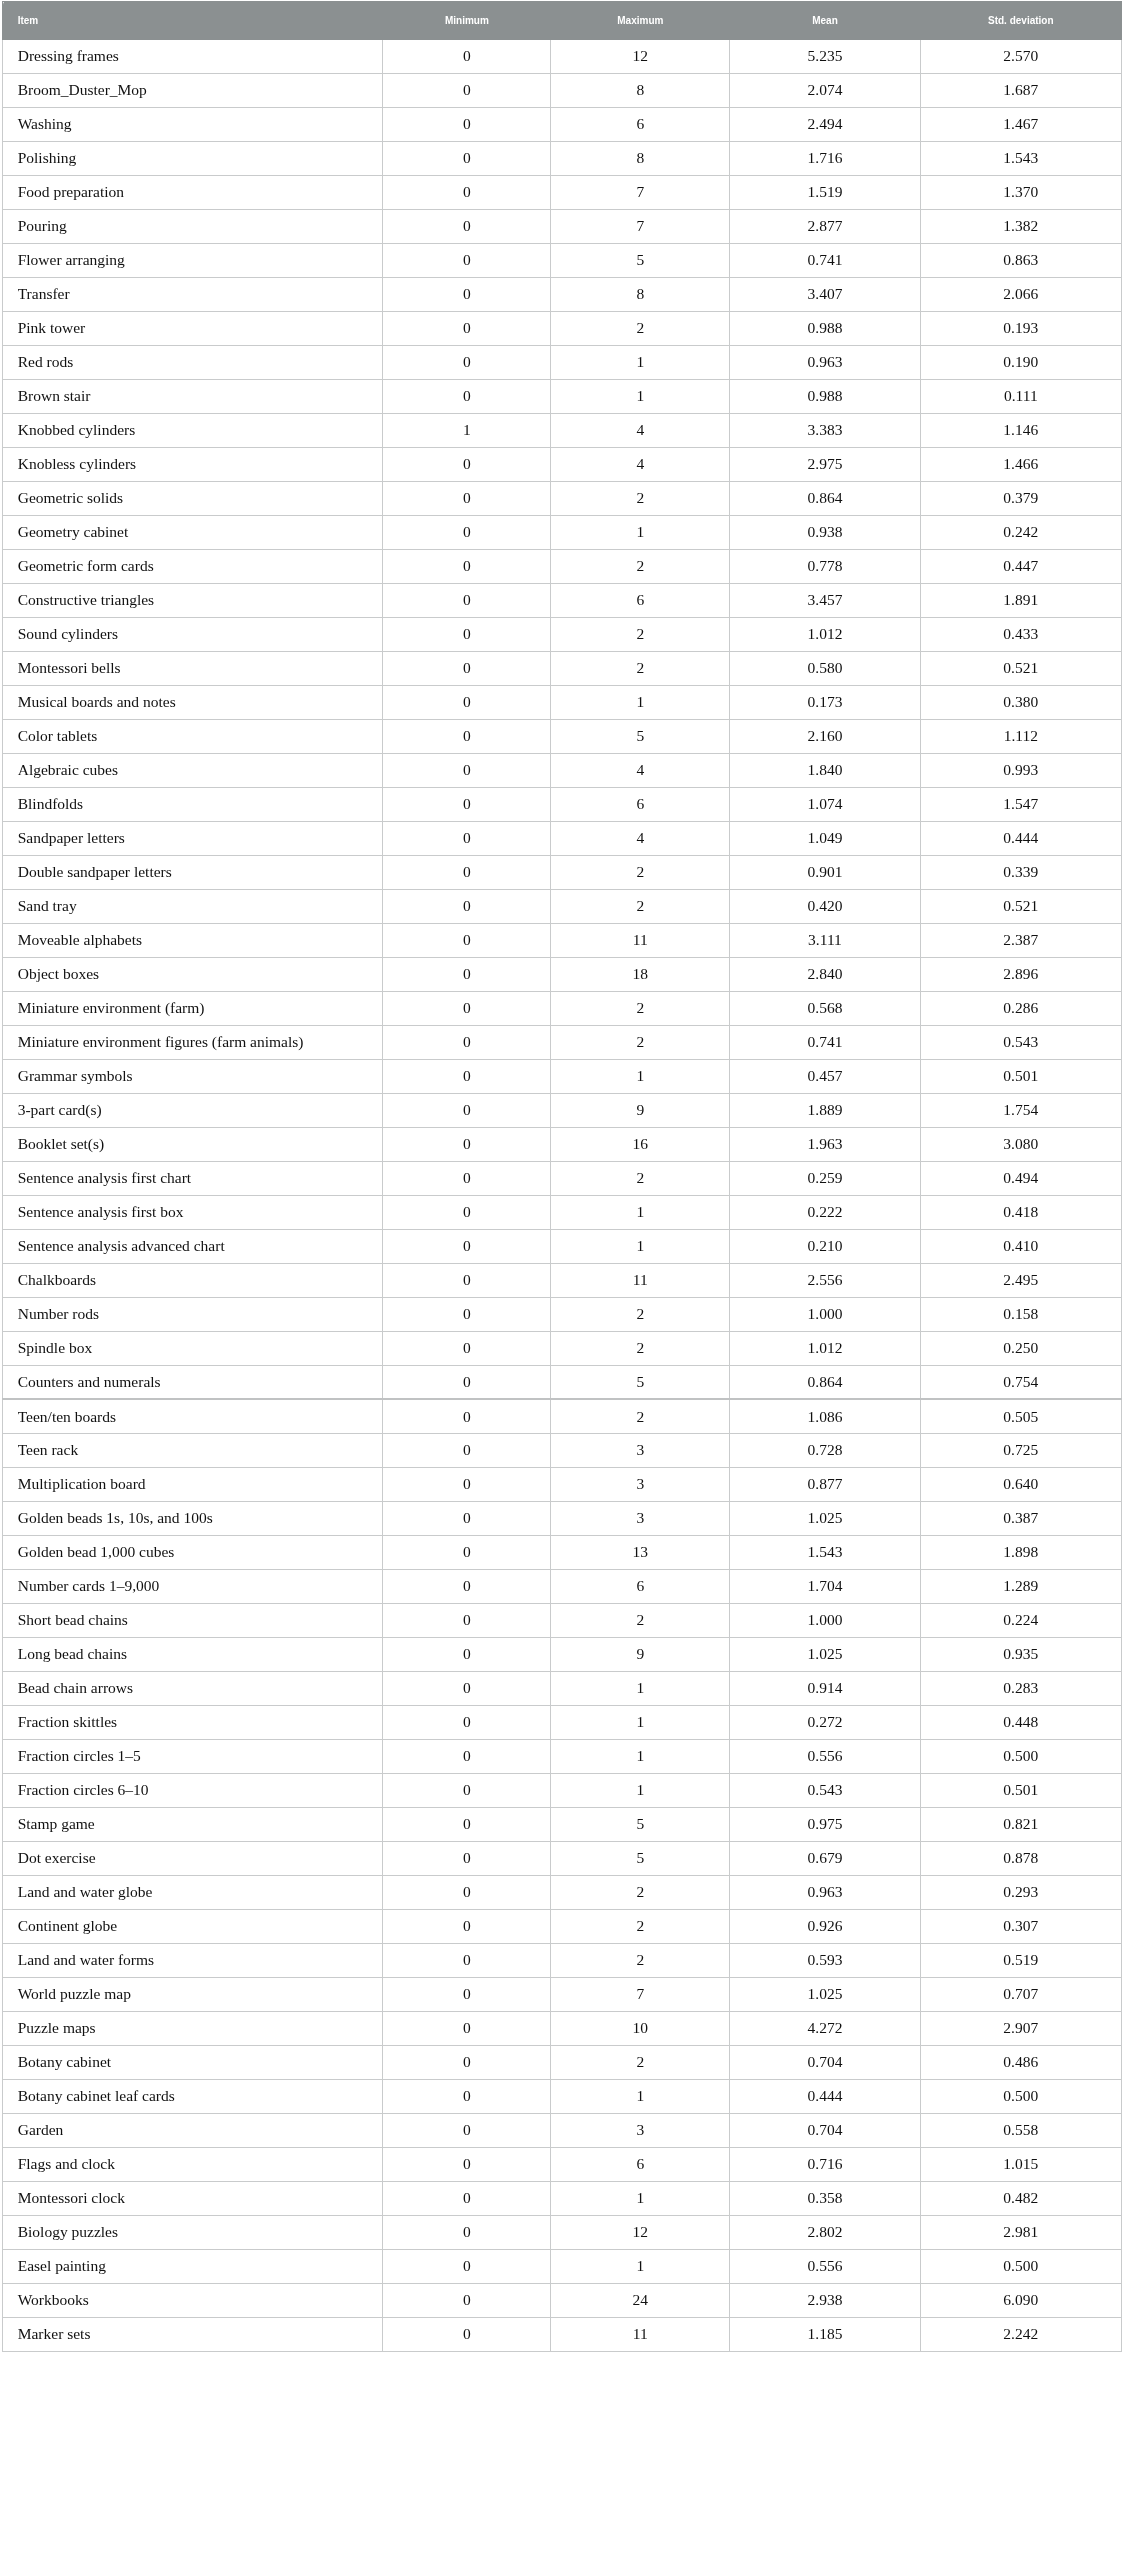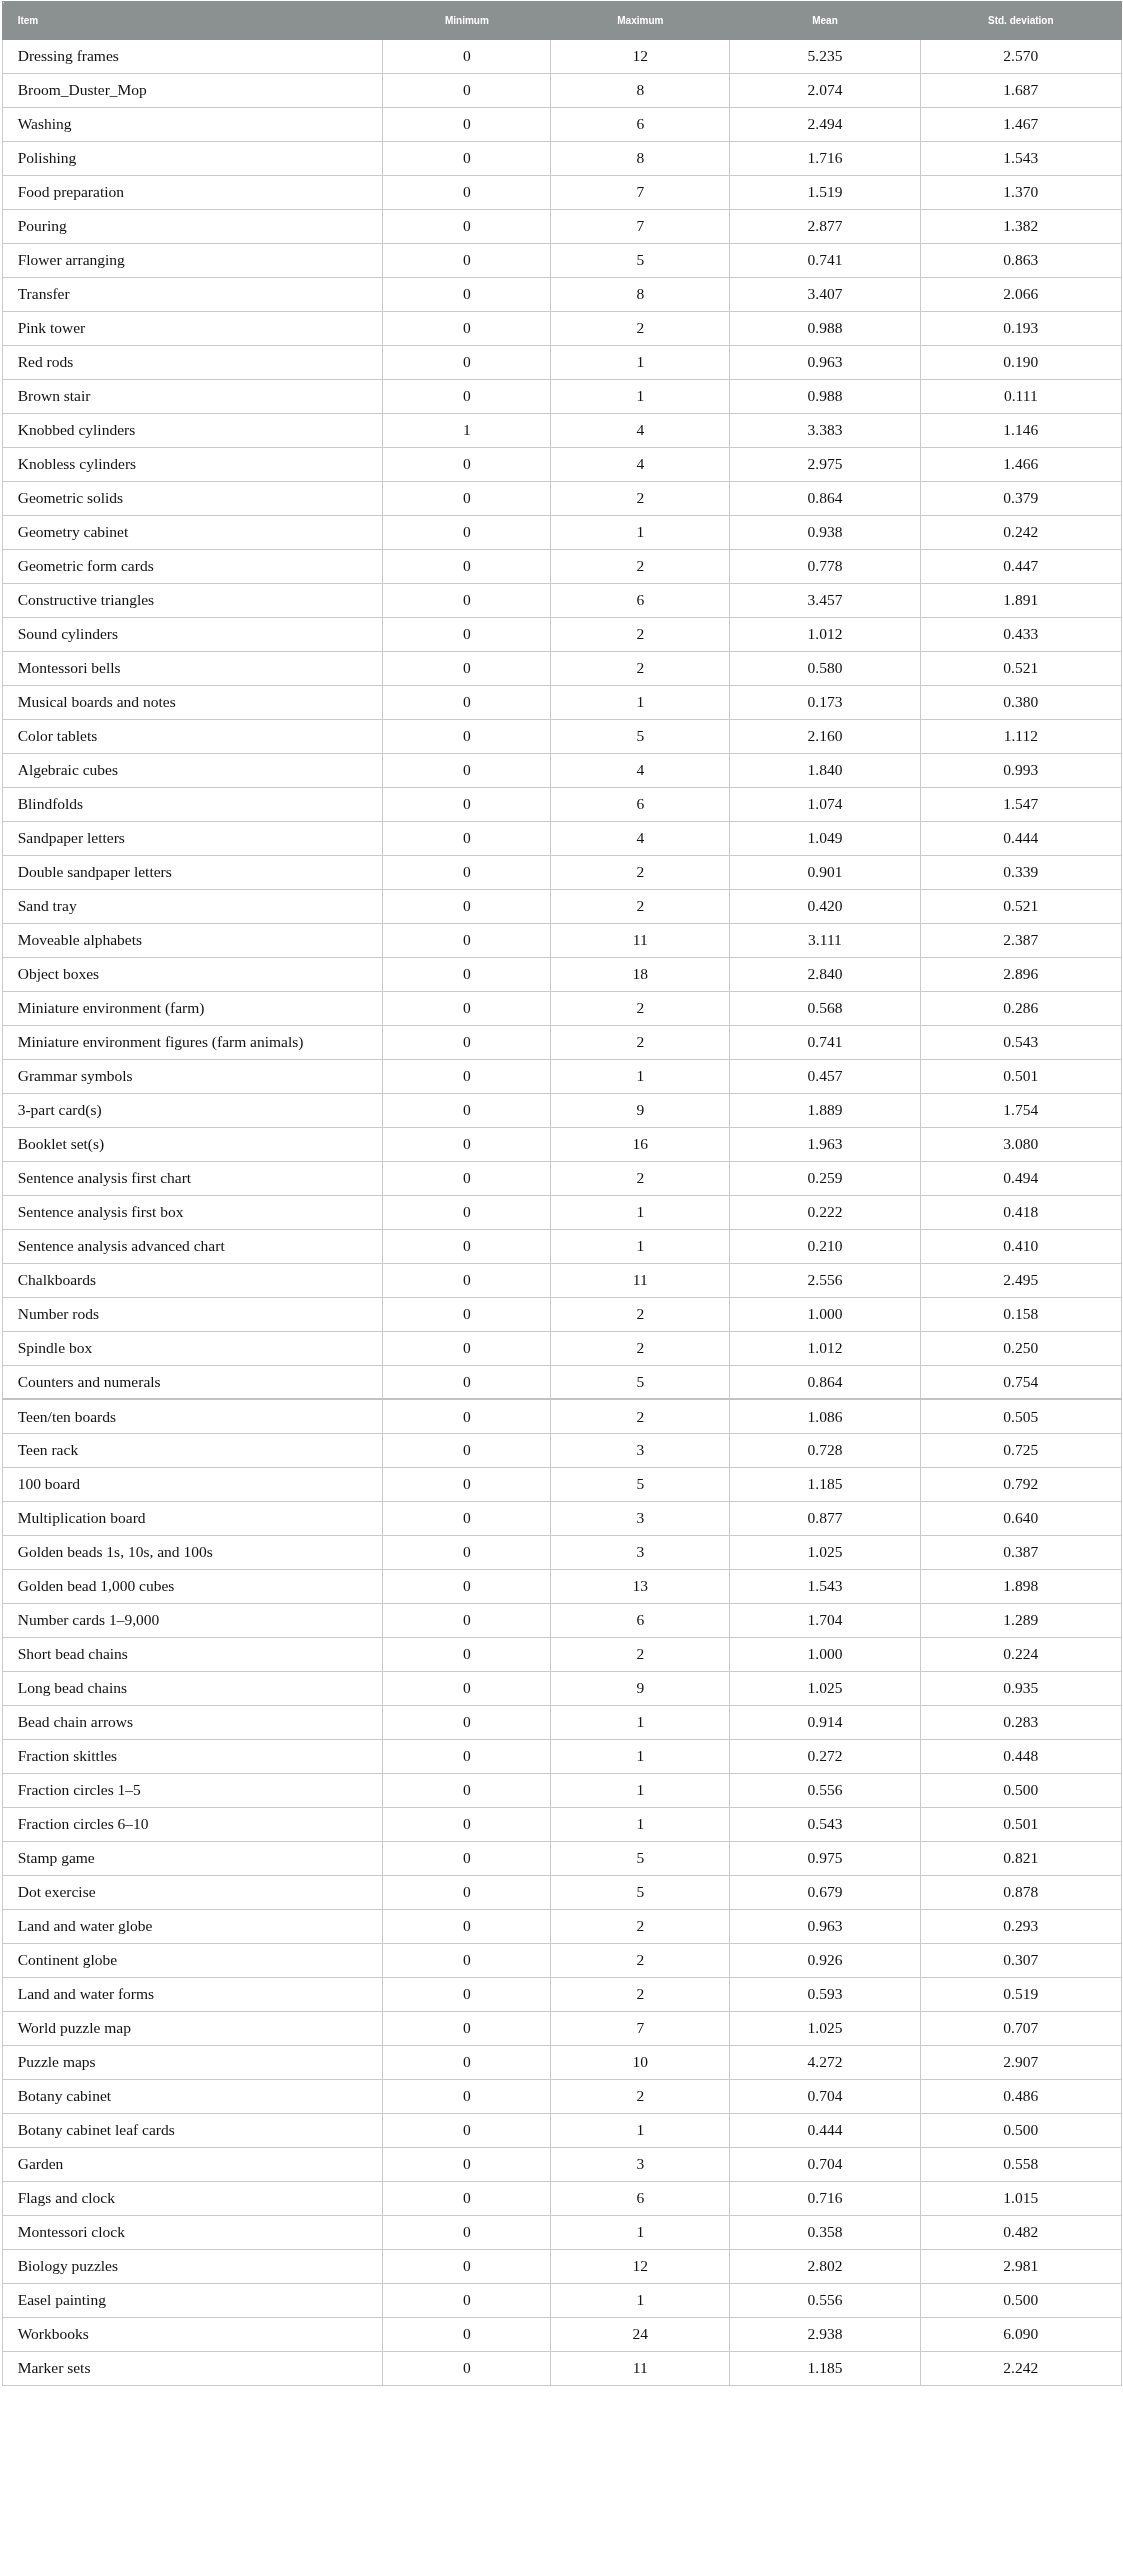--- a/index.html
+++ b/index.html
@@ -372,27 +372,20 @@
           <td>0.505</td>
         </tr>
         <tr>
           <td class="item-col">Teen rack</td>
           <td>0</td>
           <td>3</td>
           <td>0.728</td>
           <td>0.725</td>
         </tr>
         <tr>
-          <td class="item-col">100 board</td>
-          <td>0</td>
-          <td>5</td>
-          <td>1.185</td>
-          <td>0.792</td>
-        </tr>
-        <tr>
           <td class="item-col">Multiplication board</td>
           <td>0</td>
           <td>3</td>
           <td>0.877</td>
           <td>0.640</td>
         </tr>
         <tr>
           <td class="item-col">Golden beads 1s, 10s, and 100s</td>
           <td>0</td>
           <td>3</td>

